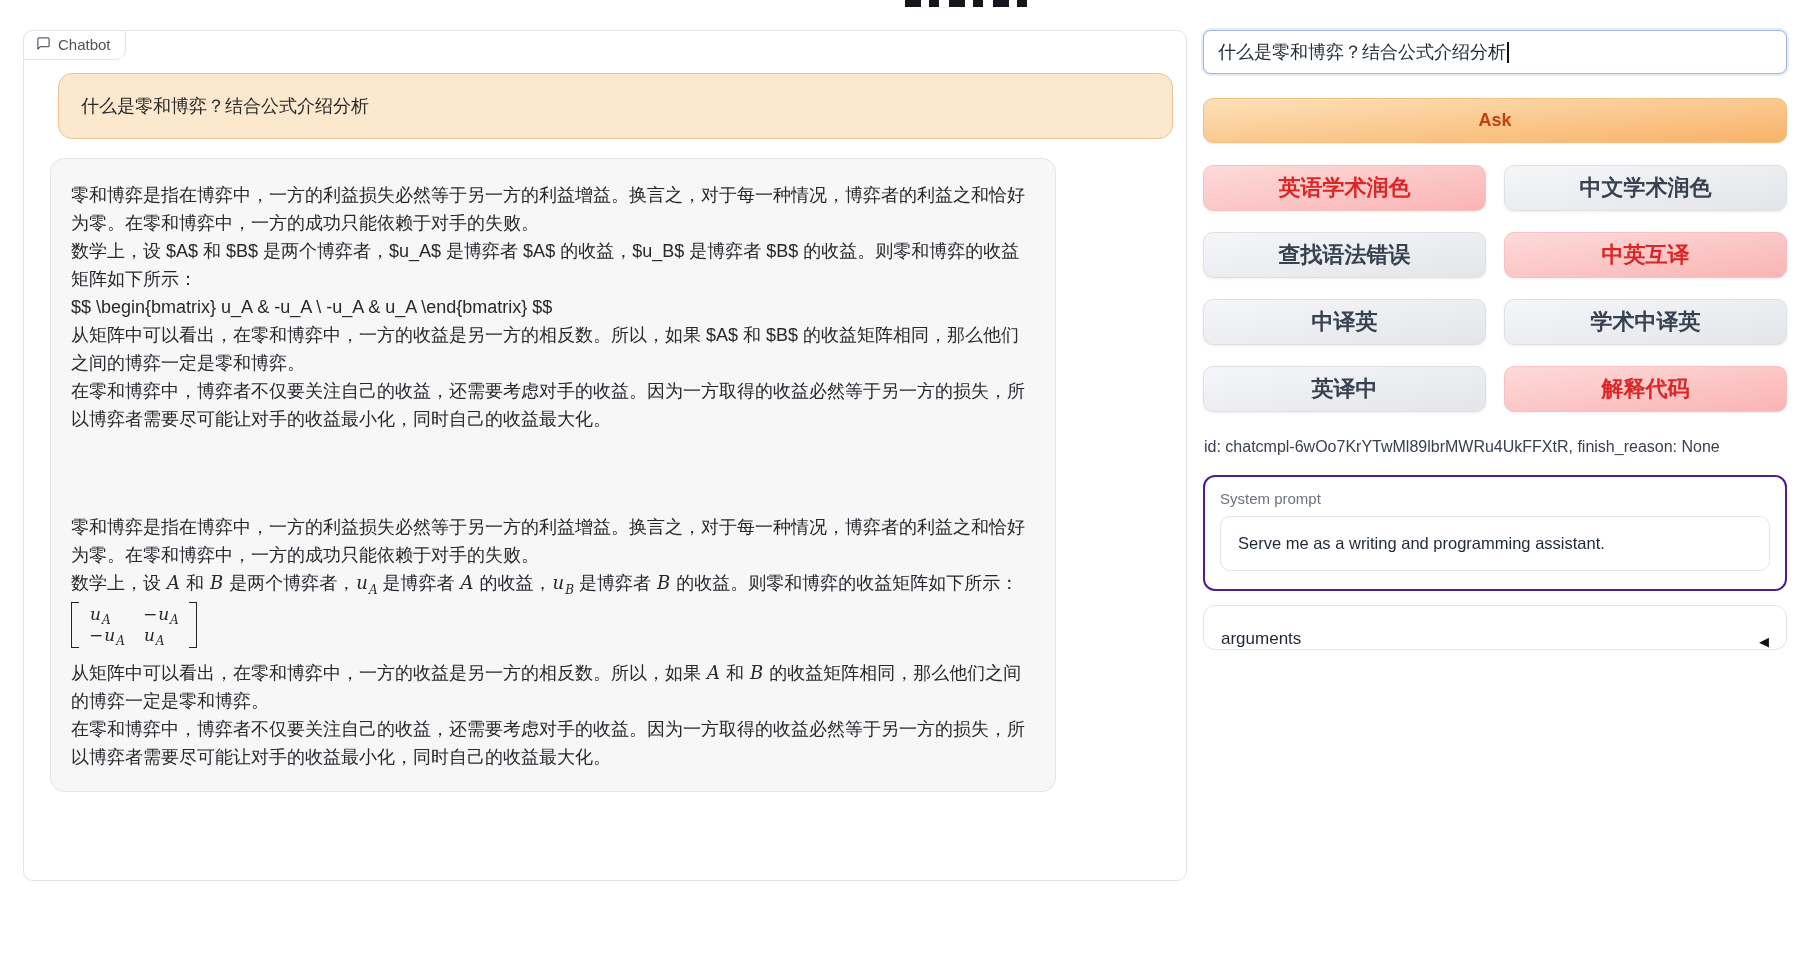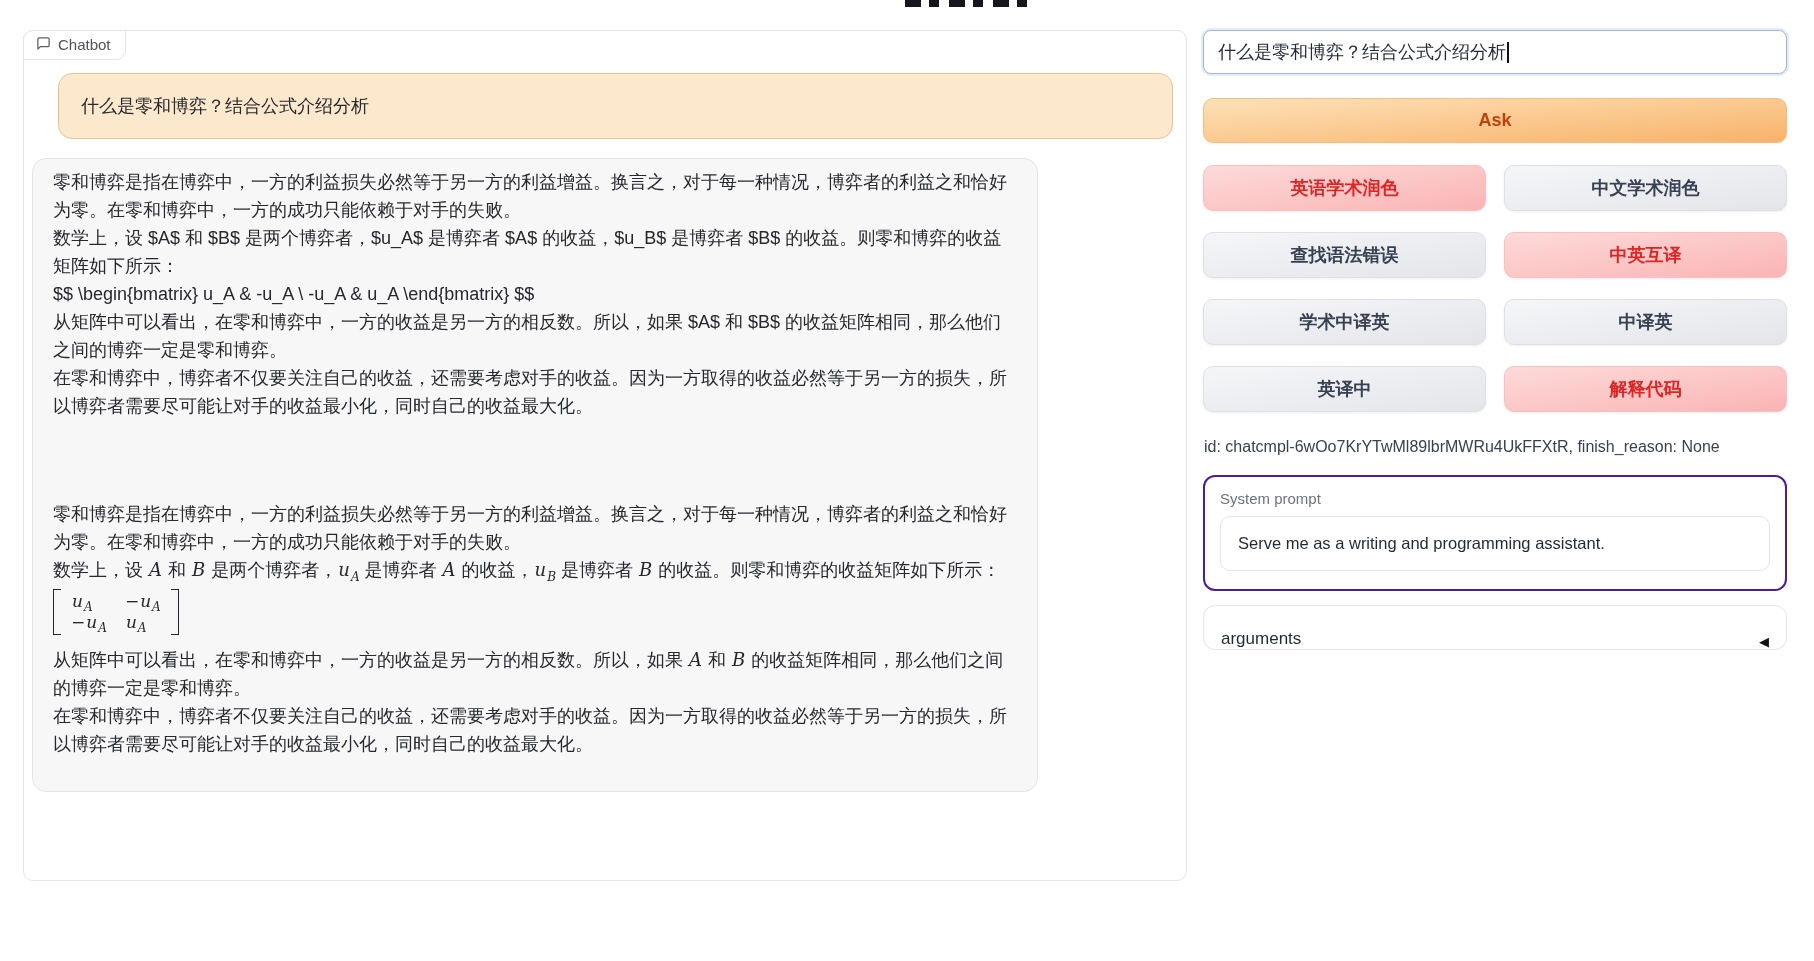--- a/index.html
+++ b/index.html
@@ -23,23 +23,23 @@
     padding:5px 14px 6px 12px;background:#fff;
     border:1px solid #e3e5e8;border-radius:10px 0 10px 0;
     font-size:15px;color:#52525b;
   }
   .user-bubble{
     position:absolute;left:34px;top:42px;width:1115px;height:66px;box-sizing:border-box;
     background:#fce8cd;border:1px solid #edc191;border-radius:14px;
     display:flex;align-items:center;padding:0 22px;font-size:18px;color:#27282c;
   }
   .bot-bubble{
-    position:absolute;left:8px;top:127px;width:1006px;height:634px;box-sizing:border-box;
+    position:absolute;left:26px;top:127px;width:1006px;height:634px;box-sizing:border-box;
     background:#f7f7f8;border:1px solid #e3e5e8;border-radius:14px;
-    padding:9px 26px 0 20px;font-size:18px;line-height:28px;color:#27282c;overflow:hidden;
+    padding:22px 26px 0 20px;font-size:18px;line-height:28px;color:#27282c;overflow:hidden;
   }
   .msg-par{margin:0;}
   .spacer{height:80px;}
   .mvar{font-family:"DejaVu Serif",serif;font-style:italic;padding:0 1px;}
   sub.msub{font-family:"DejaVu Serif",serif;font-style:italic;font-size:12px;line-height:0;}
   .matrix-line{padding:5px 0 3px;}
   .matrix{display:inline-flex;align-items:stretch;}
   .bracket{width:7px;}
   .bracket.left{border-left:1.8px solid #22252a;border-top:1.8px solid #22252a;border-bottom:1.8px solid #22252a;}
   .bracket.right{border-right:1.8px solid #22252a;border-top:1.8px solid #22252a;border-bottom:1.8px solid #22252a;}
@@ -61,21 +61,21 @@
     border:1px solid #f5bd80;border-radius:10px;
     background:linear-gradient(to bottom right,#fde1b8,#f8b269);
     color:#c2410c;font-weight:700;font-size:18px;font-family:inherit;
     box-shadow:0 1px 2px rgba(0,0,0,.06);cursor:pointer;
   }
   .btn-grid{
     position:absolute;left:1203px;top:165px;width:584px;
     display:grid;grid-template-columns:283px 283px;column-gap:18px;row-gap:21px;
   }
   .qbtn{
-    height:46px;border-radius:10px;font-size:18px;font-weight:700;font-family:inherit;
+    height:46px;border-radius:10px;font-size:22px;font-weight:700;font-family:inherit;
     box-shadow:0 1px 3px rgba(0,0,0,.07);cursor:pointer;
   }
   .qbtn.gray{background:linear-gradient(to bottom right,#f5f6f8,#e3e5e9);border:1px solid #dde0e4;color:#374151;}
   .qbtn.pink{background:linear-gradient(to bottom right,#fddada,#fab4b4);border:1px solid #f8c0c0;color:#dc2626;}
   .status-line{position:absolute;left:1204px;top:438px;font-size:16px;color:#374151;}
   .sys-panel{
     position:absolute;left:1203px;top:475px;width:584px;height:116px;box-sizing:border-box;
     background:#fff;border:2px solid #4c1d95;border-radius:12px;padding:13px 15px;
   }
   .sys-label{font-size:15px;color:#6b7280;}
@@ -136,22 +136,22 @@
     <span class="cursor"></span>
 </div>
 
 <button class="ask-btn">Ask</button>
 
 <div class="btn-grid" id="btn-grid">
     <button class="qbtn pink">英语学术润色</button>
     <button class="qbtn gray">中文学术润色</button>
     <button class="qbtn gray">查找语法错误</button>
     <button class="qbtn pink">中英互译</button>
+    <button class="qbtn gray">中译英</button>
     <button class="qbtn gray">学术中译英</button>
-    <button class="qbtn gray">中译英</button>
     <button class="qbtn gray">英译中</button>
     <button class="qbtn pink">解释代码</button>
   </div>
 
 <div class="status-line">id: chatcmpl-6wOo7KrYTwMl89lbrMWRu4UkFFXtR, finish_reason: None</div>
 
 <div class="sys-panel">
   <div class="sys-label">System prompt</div>
   <div class="sys-input">
     <span>Serve me as a writing and programming assistant.</span>

